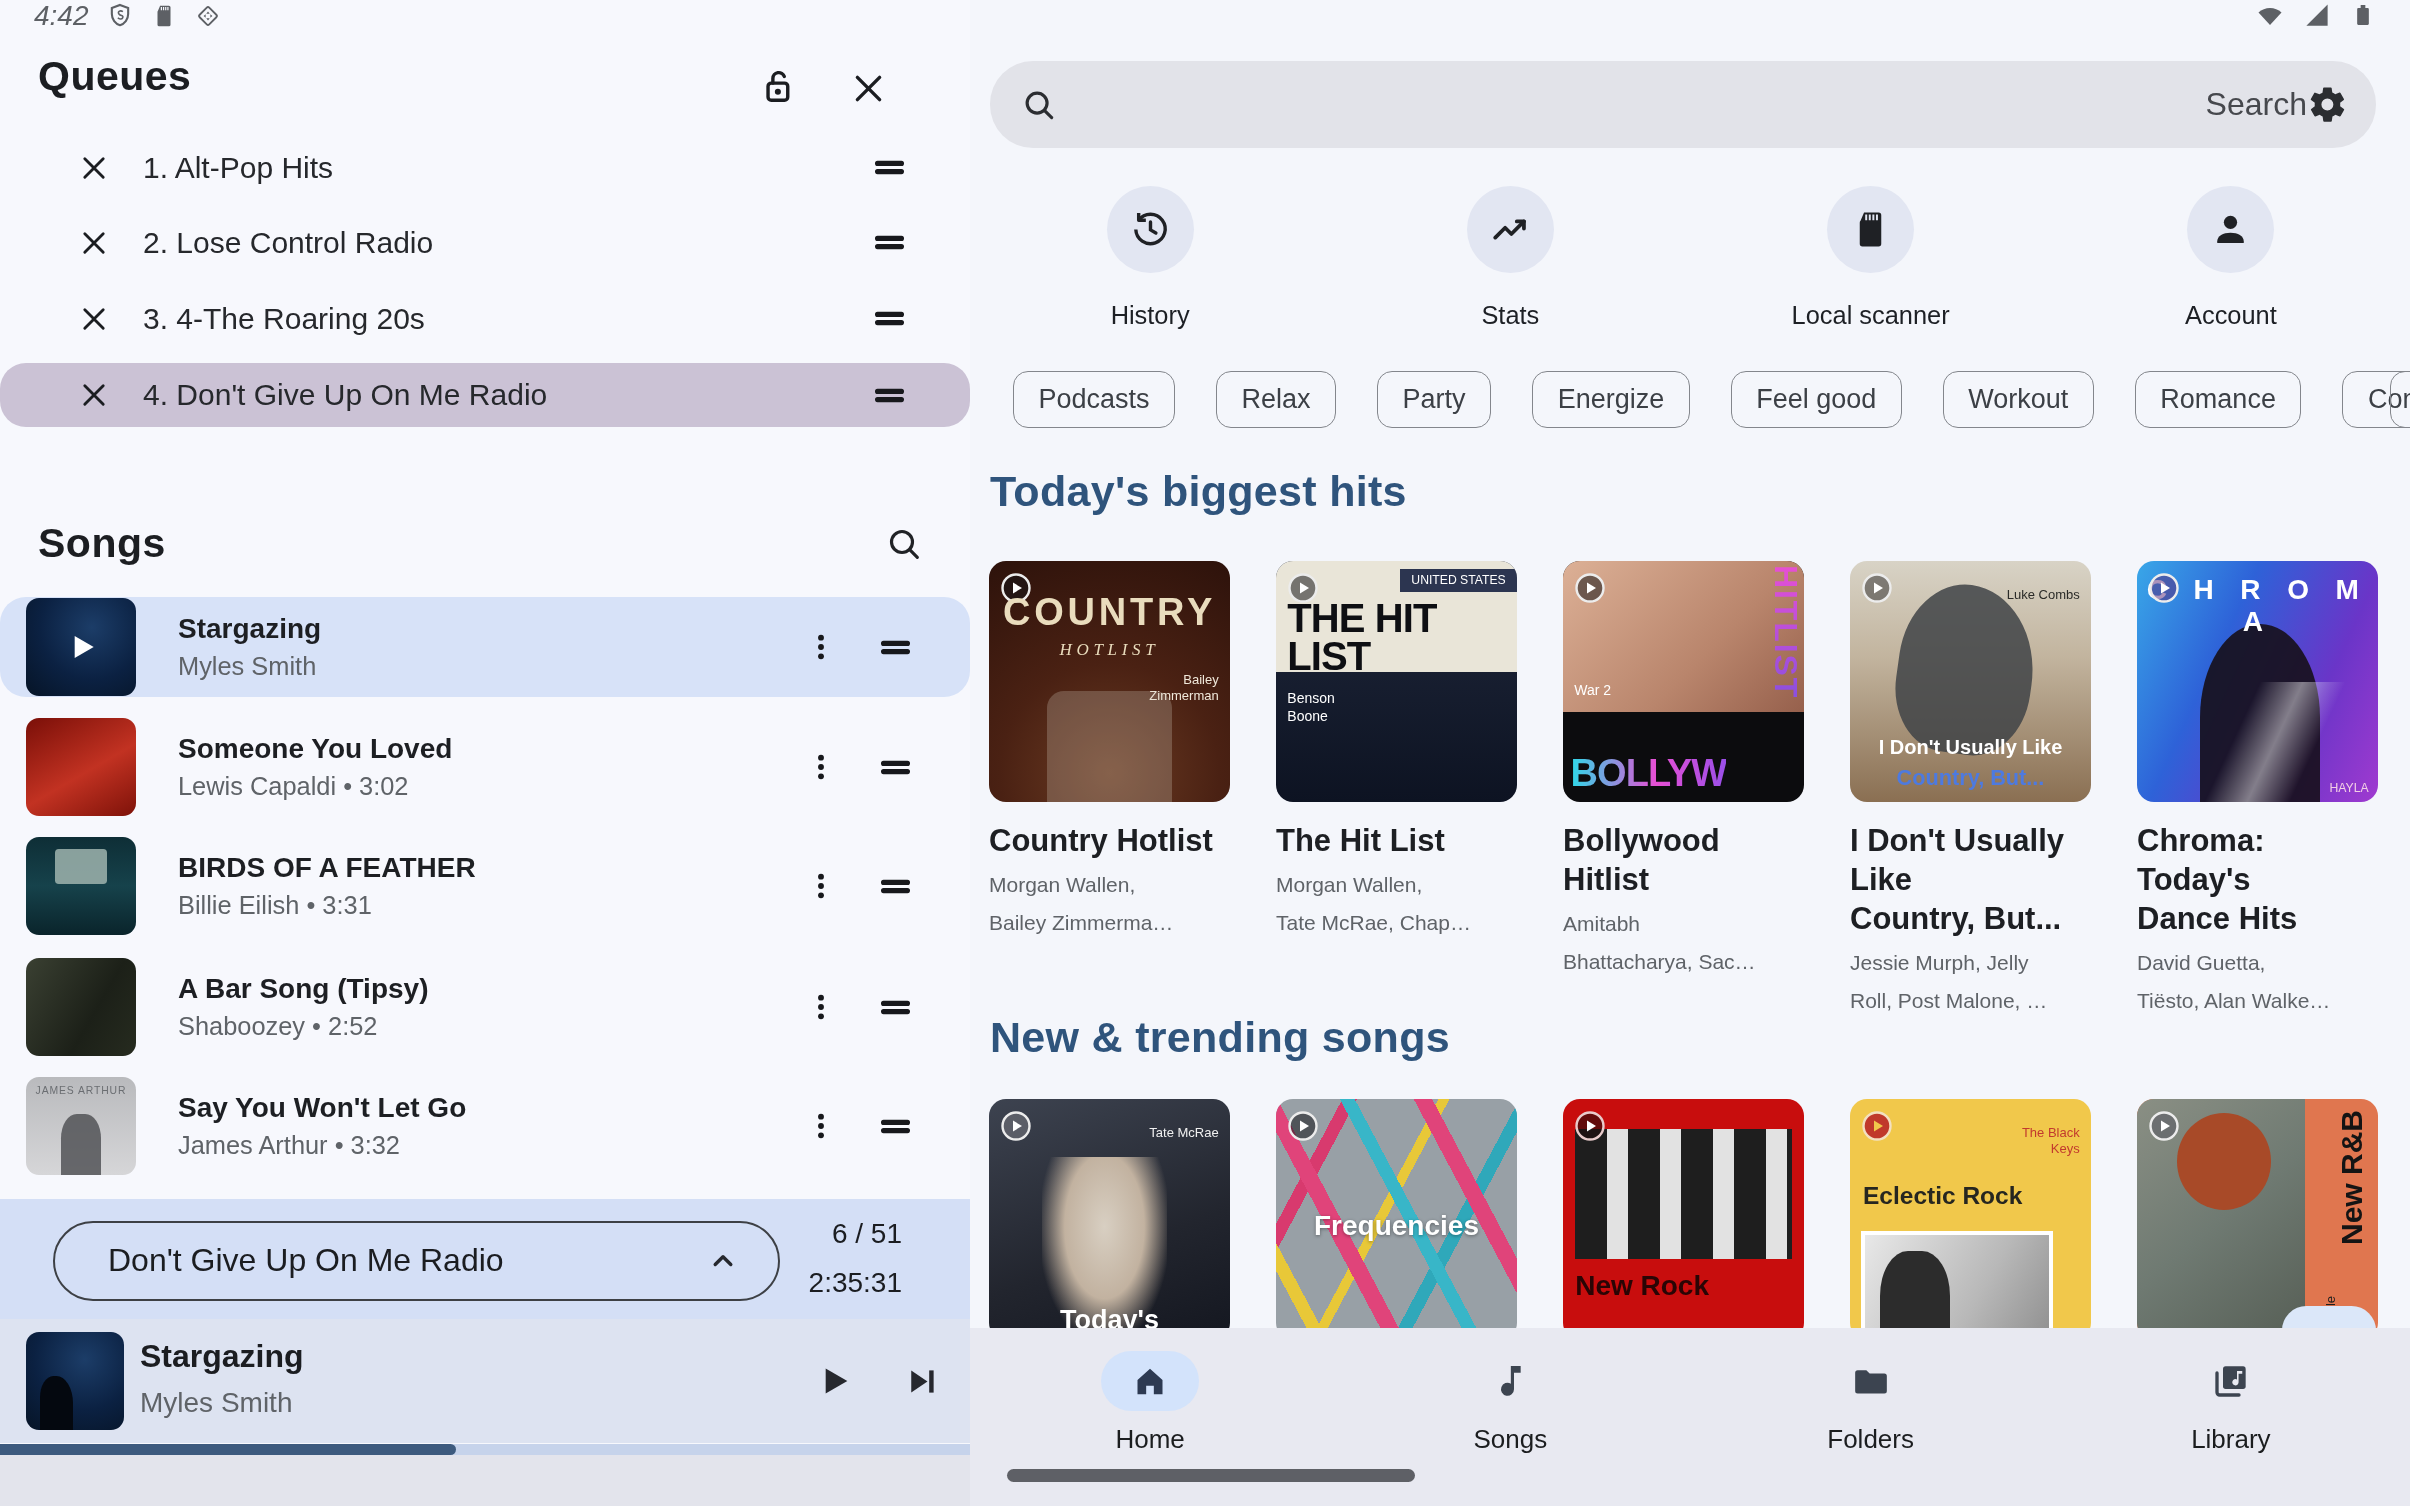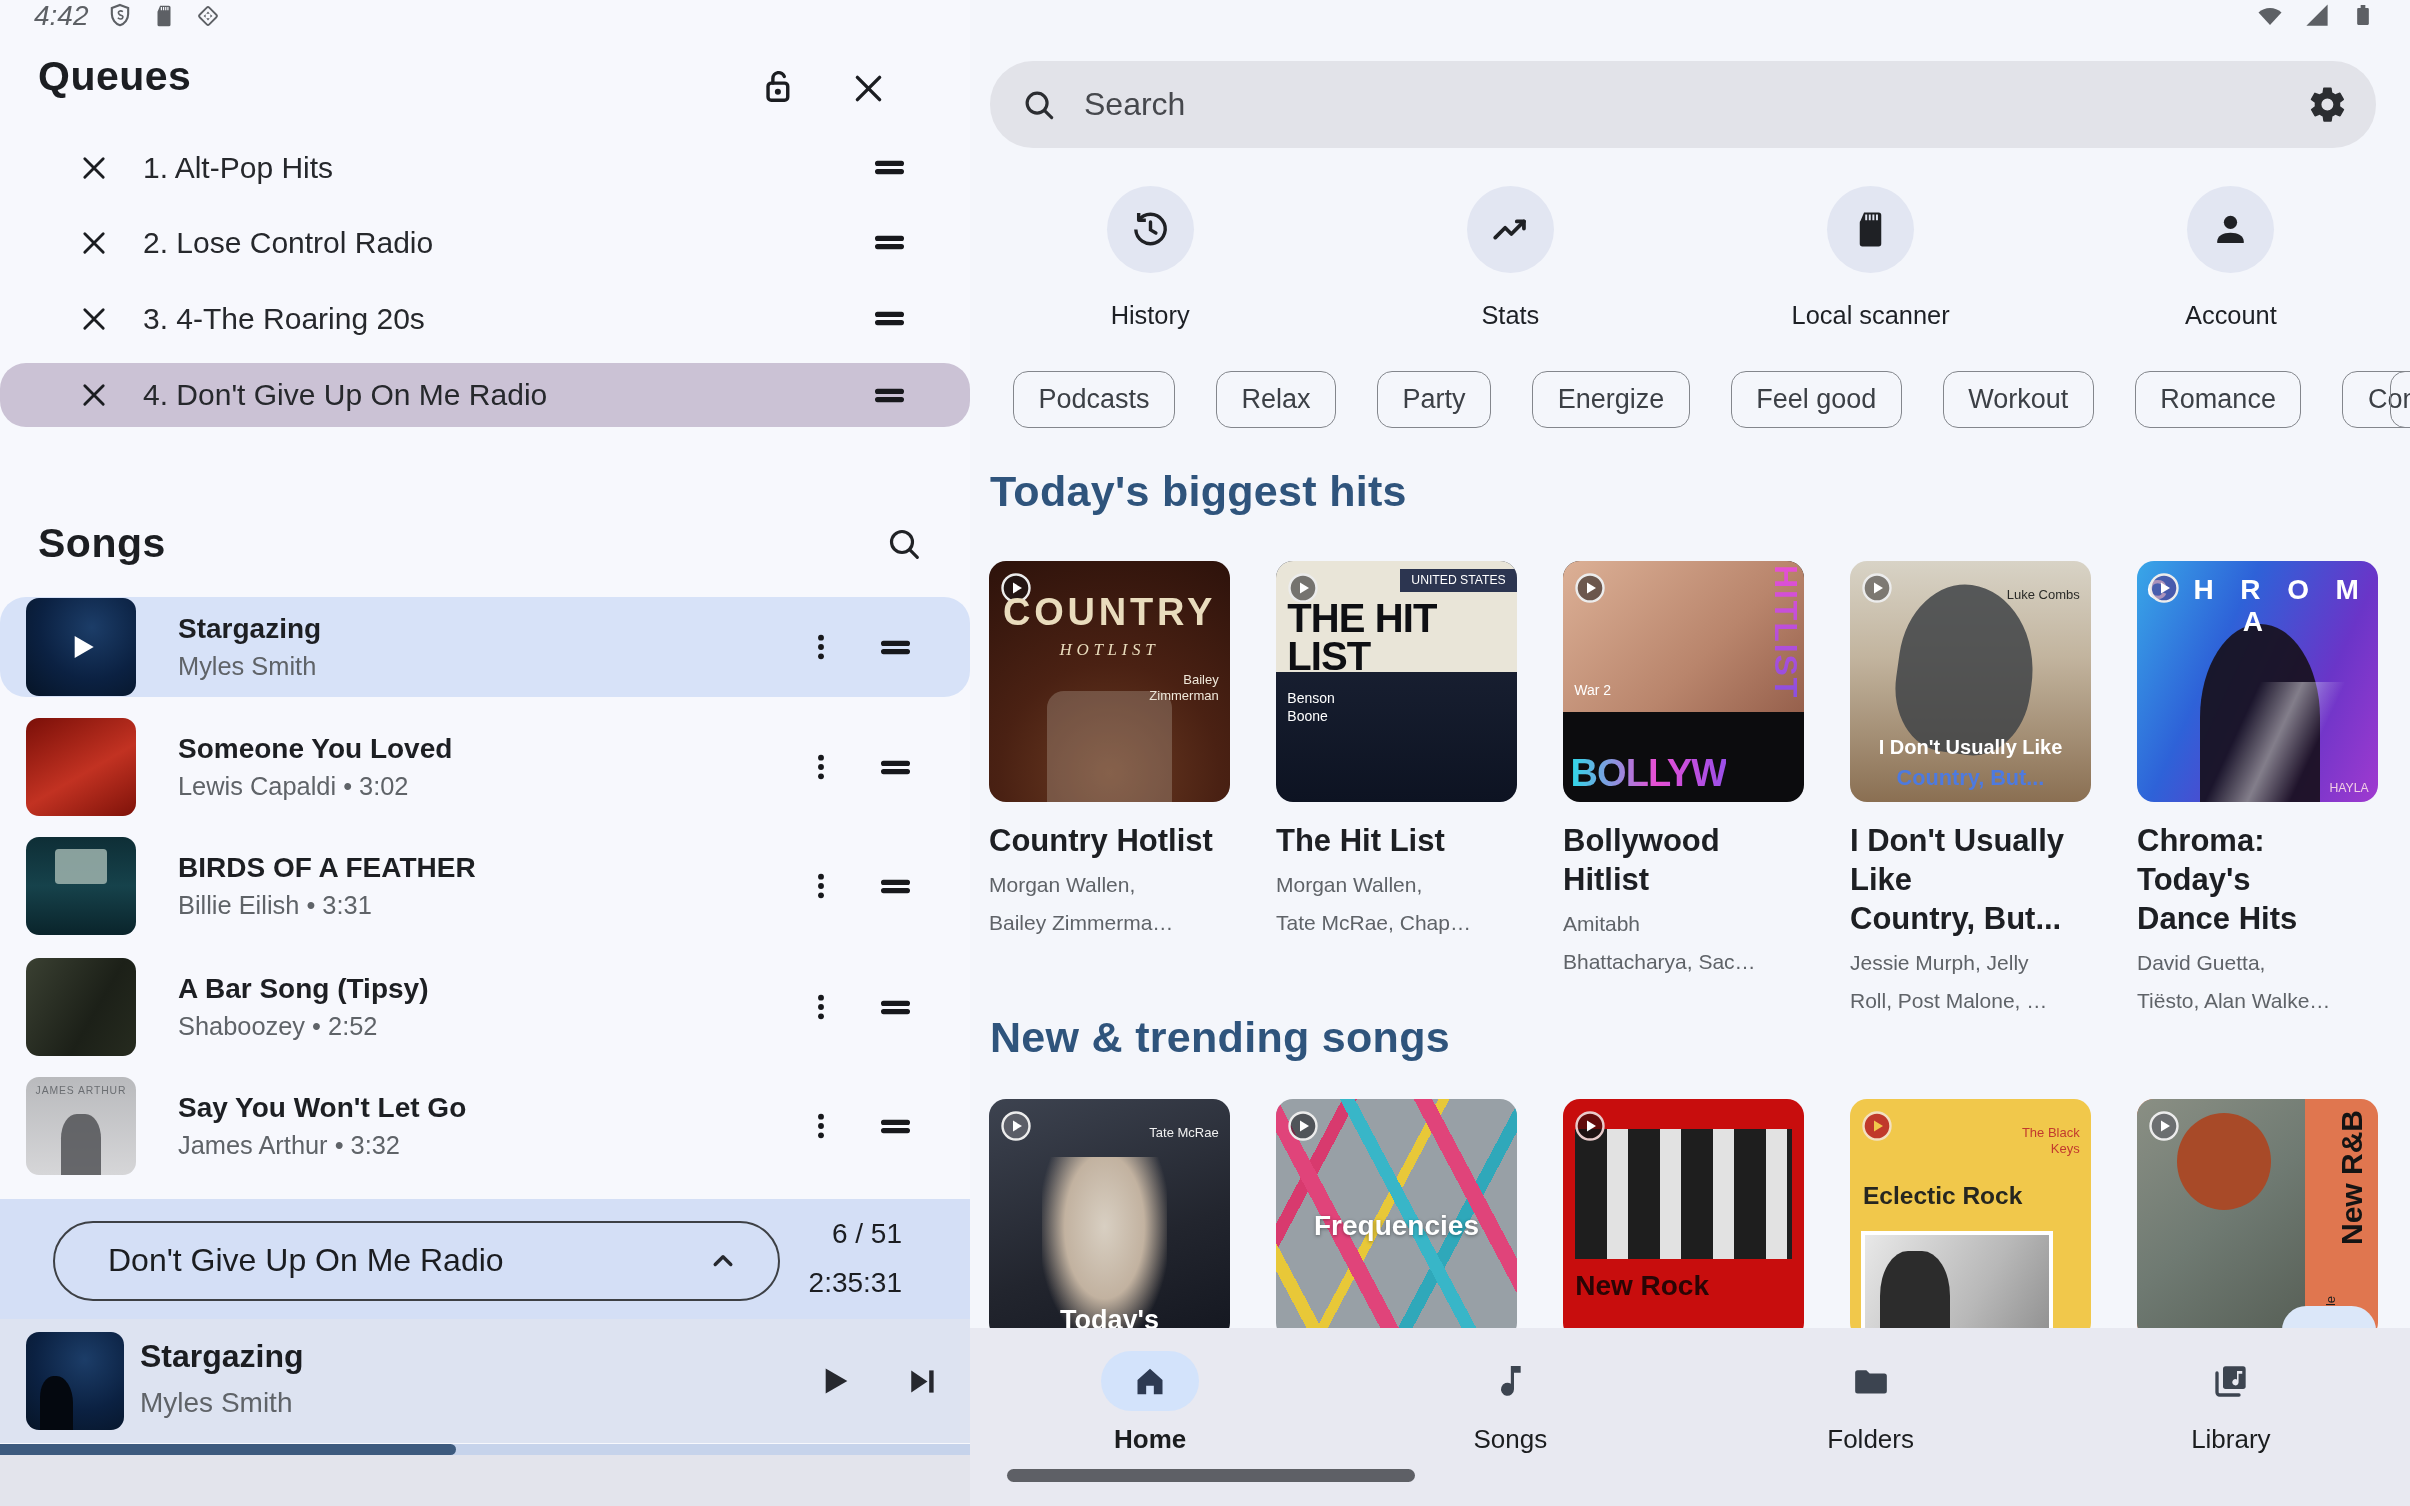--- a/index.html
+++ b/index.html
@@ -75,21 +75,21 @@
   .progress-track { position:absolute; left:0; top:1444px; width:970px; height:11.3px; background:#c6d3eb; }
   .progress-fill { height:100%; background:#3d5a7e; border-radius:0 5.6px 5.6px 0; }
   .left-bottom-strip { position:absolute; left:0; top:1455px; width:970px; height:52px; background:#e3e4ec; }
 
   
   .right-panel { position:absolute; left:970px; top:0; width:1441px; height:1507px; background:#f4f6fb; }
   .search-bar { position:absolute; left:20px; top:61px; width:1386px; height:87px; background:#e2e3e9; border-radius:43px;
     display:flex; align-items:center; }
   .search-icon { margin-left:30px; color:#2b2d31; flex:0 0 auto; }
   .search-input { flex:1; margin-left:26px; border:none; outline:none; background:transparent; font-size:32px;
-    font-family:"Liberation Sans","DejaVu Sans",sans-serif; color:#b91c1c; }
+    font-family:"Liberation Sans","DejaVu Sans",sans-serif; color:#b91c1c;text-align:right; }
   .search-input::placeholder { color:#46484d; opacity:1; }
   .settings-btn { margin-right:28px; color:#2b2d31; flex:0 0 auto; }
 
   .quick-access { position:absolute; left:0; top:186px; width:1441px; display:flex; }
   .qa-item { flex:1; display:flex; flex-direction:column; align-items:center; }
   .qa-circle { width:87px; height:87px; border-radius:50%; background:#e2e6f2; display:flex; align-items:center; justify-content:center; color:#1f2125; }
   .qa-label { margin-top:28px; font-size:25.4px; color:#1d2025; }
 
   .chips-row { position:absolute; left:43px; top:371px; display:flex; gap:41px; }
   .chip { height:57px; padding:0 24.5px; border:1.9px solid #83868c; border-radius:15px; display:flex; align-items:center;
@@ -175,21 +175,21 @@
     font-size:30px; font-weight:700; color:#141414; }
   .art-t4 .vert2 { position:absolute; right:40px; bottom:3.8px; writing-mode:vertical-rl; transform:rotate(180deg); font-size:13px; color:#1e1e1e; }
   .art-t4 .blob { position:absolute; right:1.9px; bottom:-5.6px; width:94px; height:40px; background:#dbe7f9; border-radius:24.5px 24.5px 0 0; }
 
   
   .bottom-nav { position:absolute; left:0; top:1328px; width:1441px; height:179px; background:#e8e9f1; z-index:10; display:flex; }
   .nav-item { flex:1; display:flex; flex-direction:column; align-items:center; padding-top:22.6px; }
   .nav-icon-wrap { width:98px; height:60px; border-radius:30px; display:flex; align-items:center; justify-content:center; color:#3c4450; }
   .nav-item.active .nav-icon-wrap { background:#d3e3fb; color:#2d3a52; }
   .nav-label { margin-top:13px; font-size:26px; color:#1b1d1f; }
-  .nav-item.active .nav-label { font-weight:700; }
+  .nav-item.active .nav-label { font-weight:400; }
   .home-indicator { position:absolute; left:1007px; top:1469px; width:408px; height:13px; border-radius:6.6px; background:#5e6066; z-index:20; }
 </style>
 </head>
 <body>
 
 <div id="screen">
 
   <div class="status-bar">
     <div class="sb-left">
       <span class="sb-time">4:42</span>

